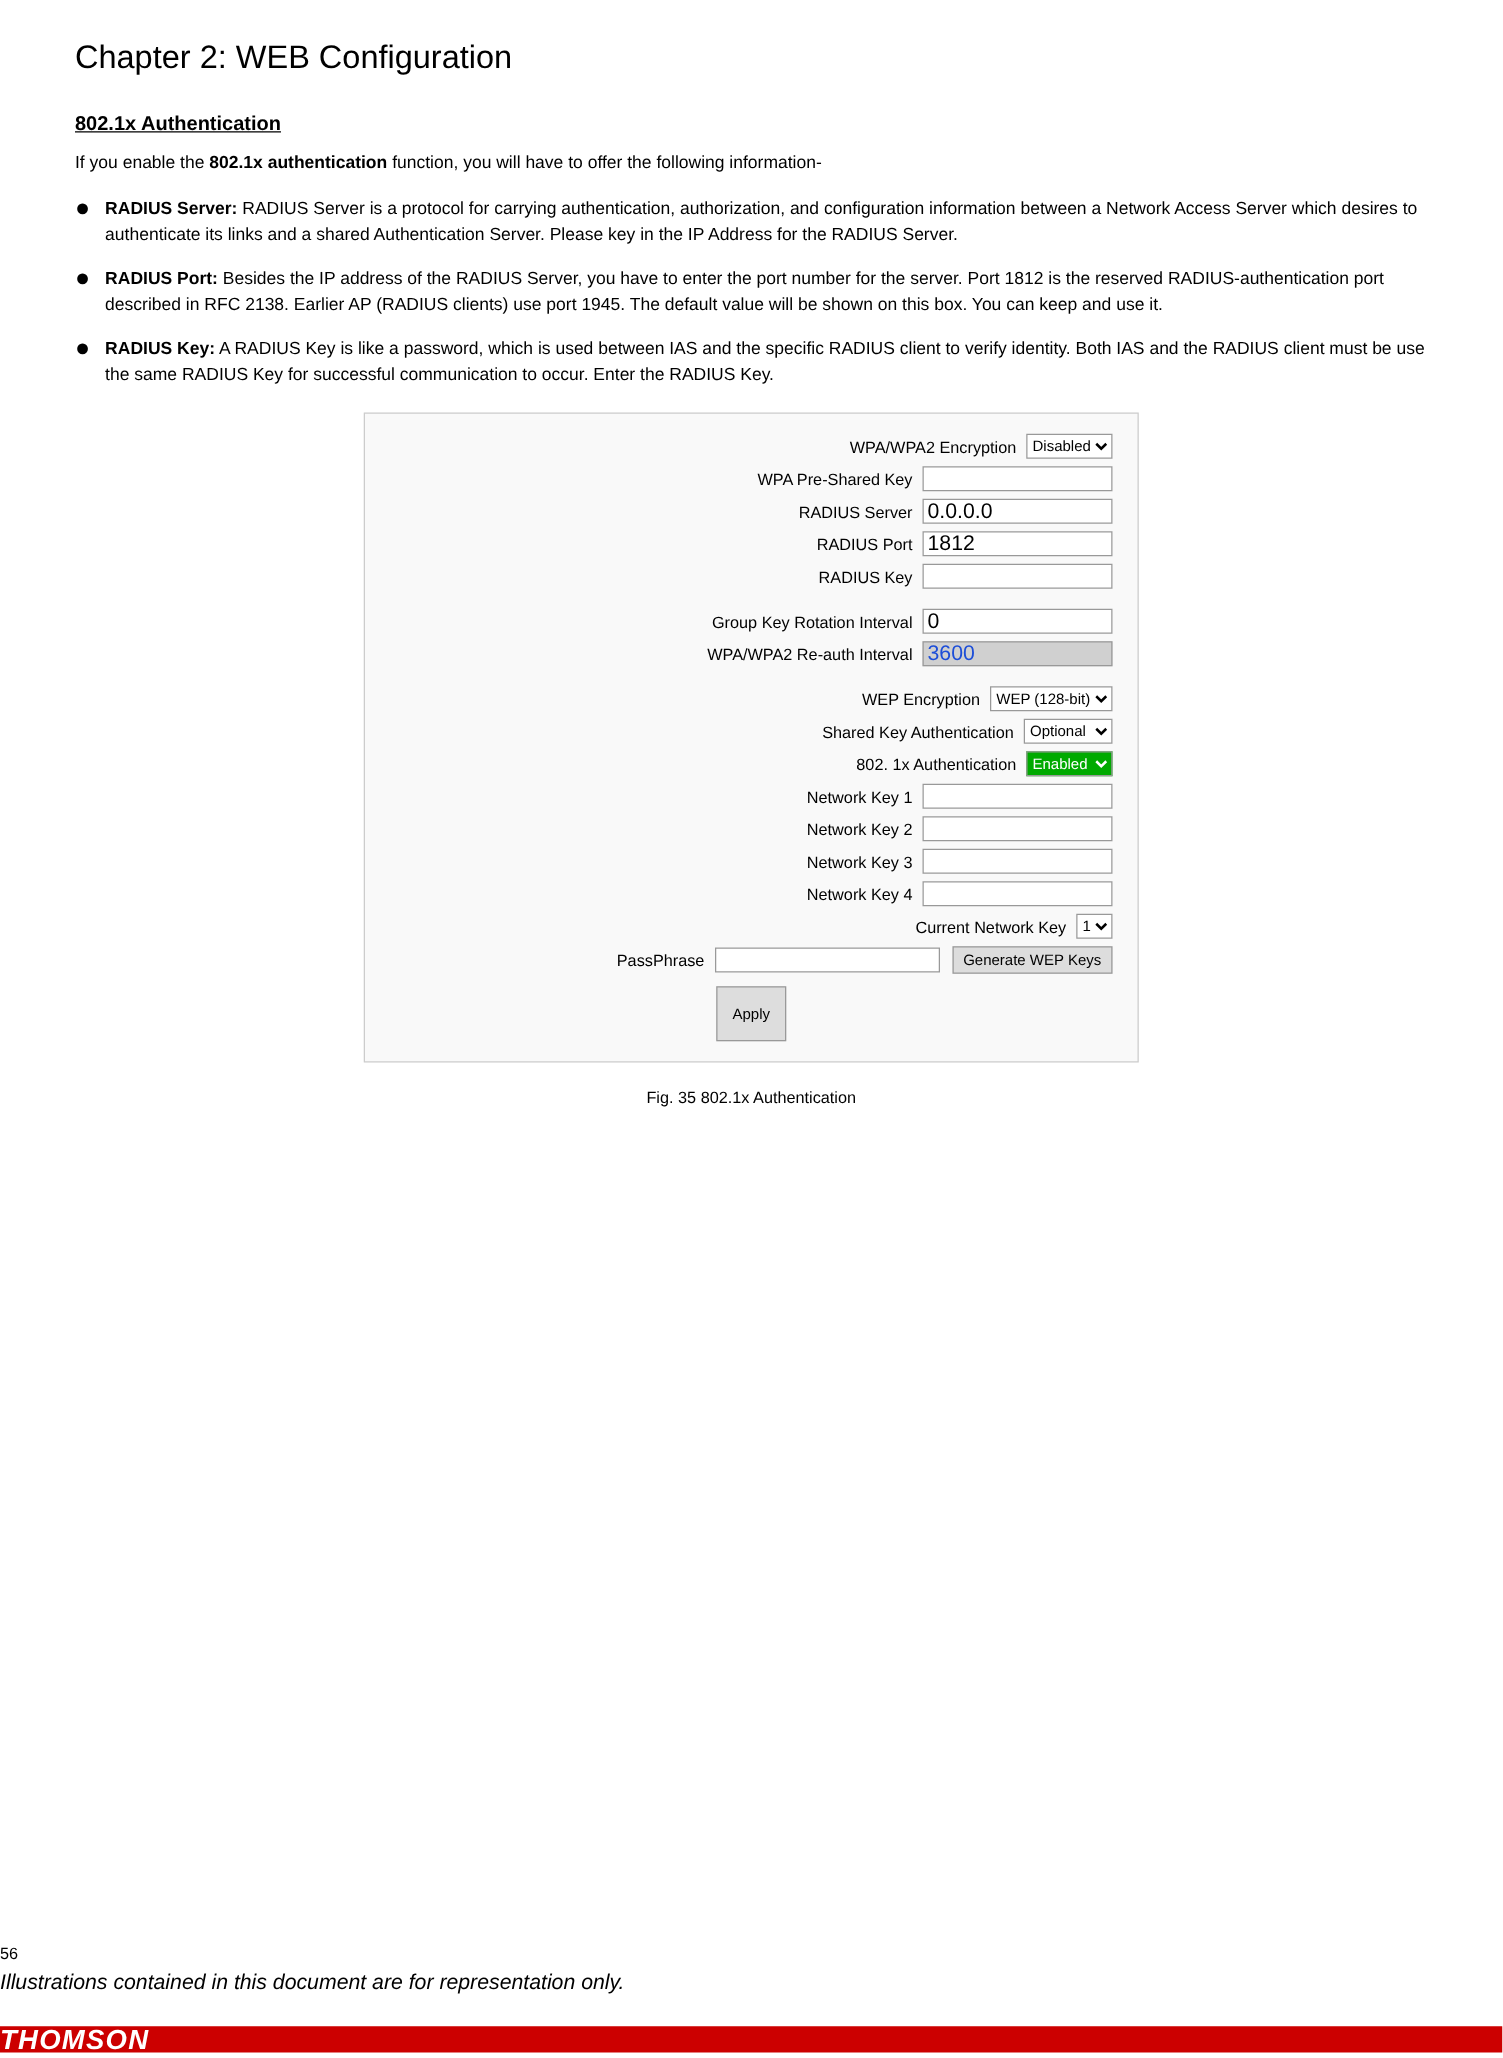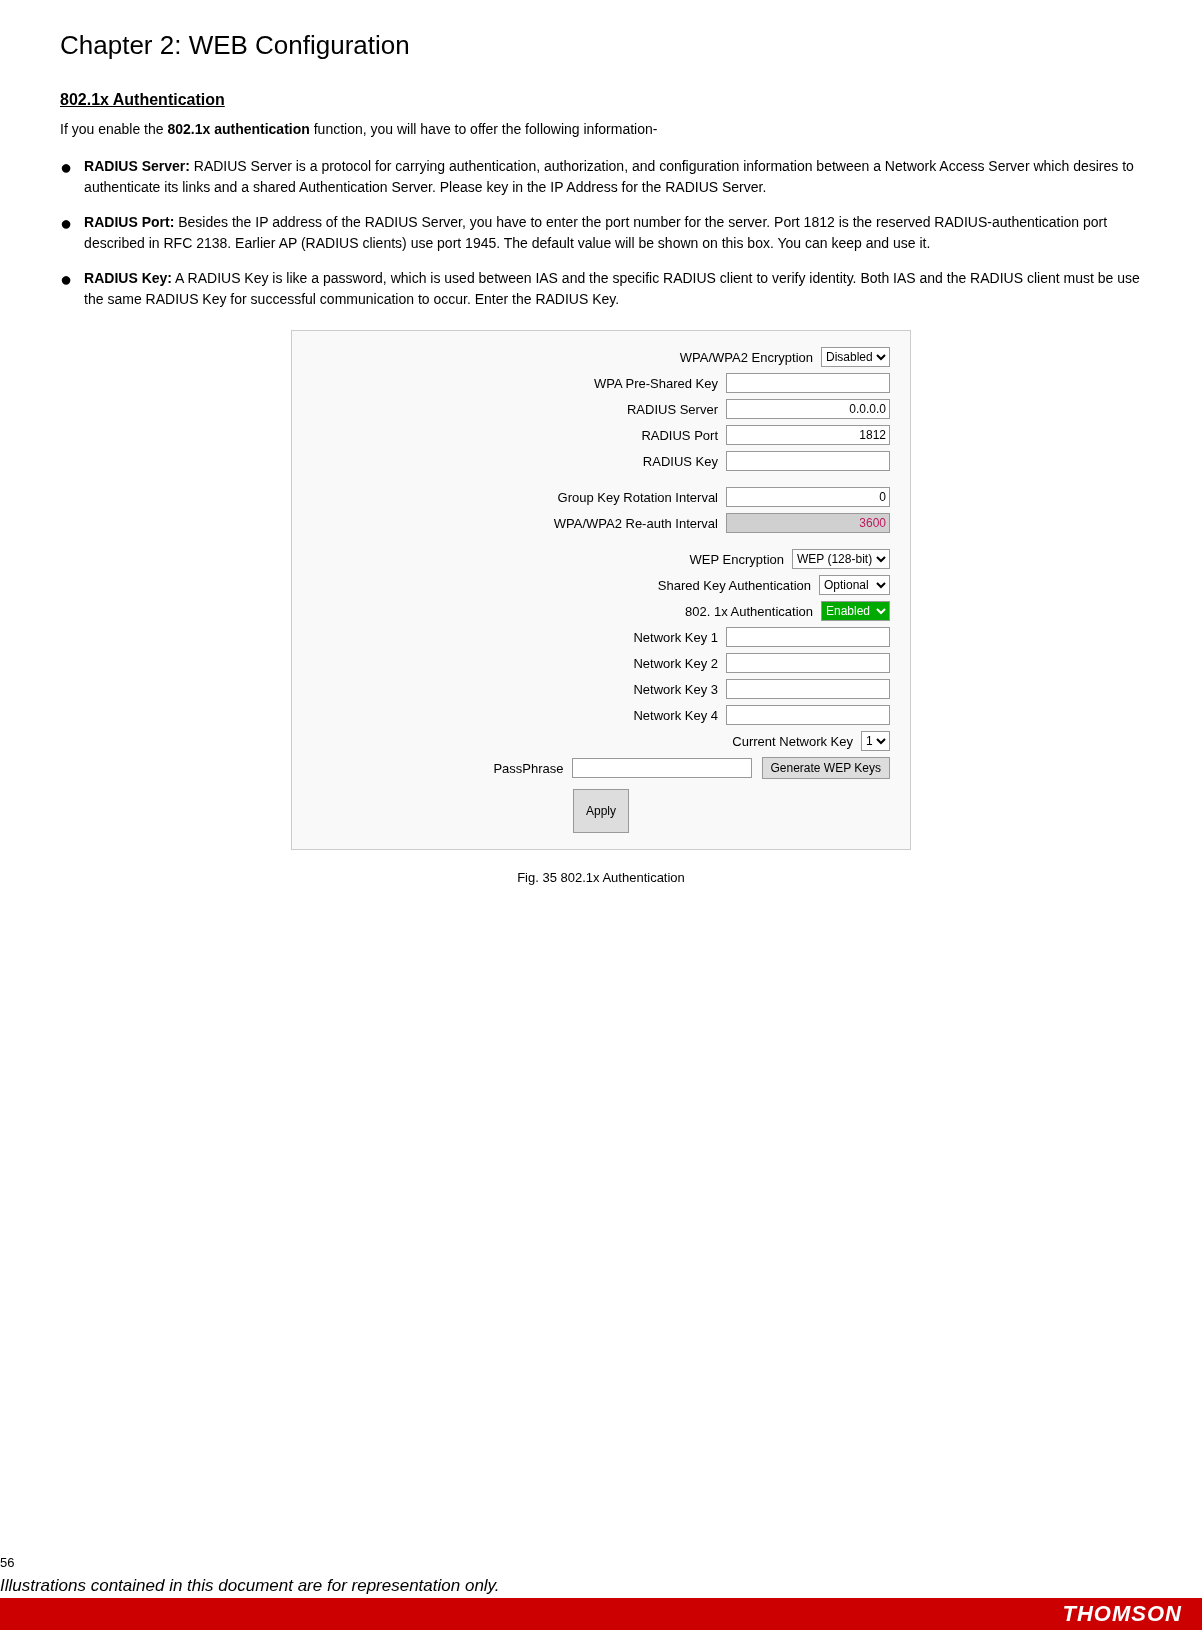--- a/index.html
+++ b/index.html
@@ -69,31 +69,30 @@
       margin-bottom: 6px;
     }
     .form-row label {
       text-align: right;
       margin-right: 8px;
       font-size: 13px;
       white-space: nowrap;
       min-width: 200px;
     }
     .form-row input[type="text"] {
-      width: 164px;
+      width: 152px;
       height: 20px;
       border: 1px solid #999;
-      font-size: 12px;
+      font-size: 17px;
       padding: 1px 3px;
       background: #fff;
-      text-align: right;
     }
     .form-row input[type="text"].disabled-input {
       background: #d0d0d0;
-      color: #be185d;
+      color: #1d4ed8;
     }
     .form-row select {
       height: 20px;
       font-size: 12px;
       border: 1px solid #999;
       background: #fff;
     }
     .spacer {
       height: 10px;
     }
@@ -154,28 +153,27 @@
     .page-number {
       font-size: 13px;
       margin-bottom: 6px;
     }
     .footer-text {
       font-size: 17px;
       font-style: italic;
     }
     .bottom-bar {
       position: absolute;
-      bottom: 16px;
+      bottom: 4px;
       left: 0;
       right: 0;
-      height: 32px;
+      height: 21px;
       background: #cc0000;
       display: flex;
       align-items: center;
-      justify-content: flex-end;
       padding-right: 20px;
     }
     .thomson-logo {
       color: #fff;
       font-size: 22px;
       font-weight: bold;
       font-style: italic;
       letter-spacing: 1px;
     }
   </style>

